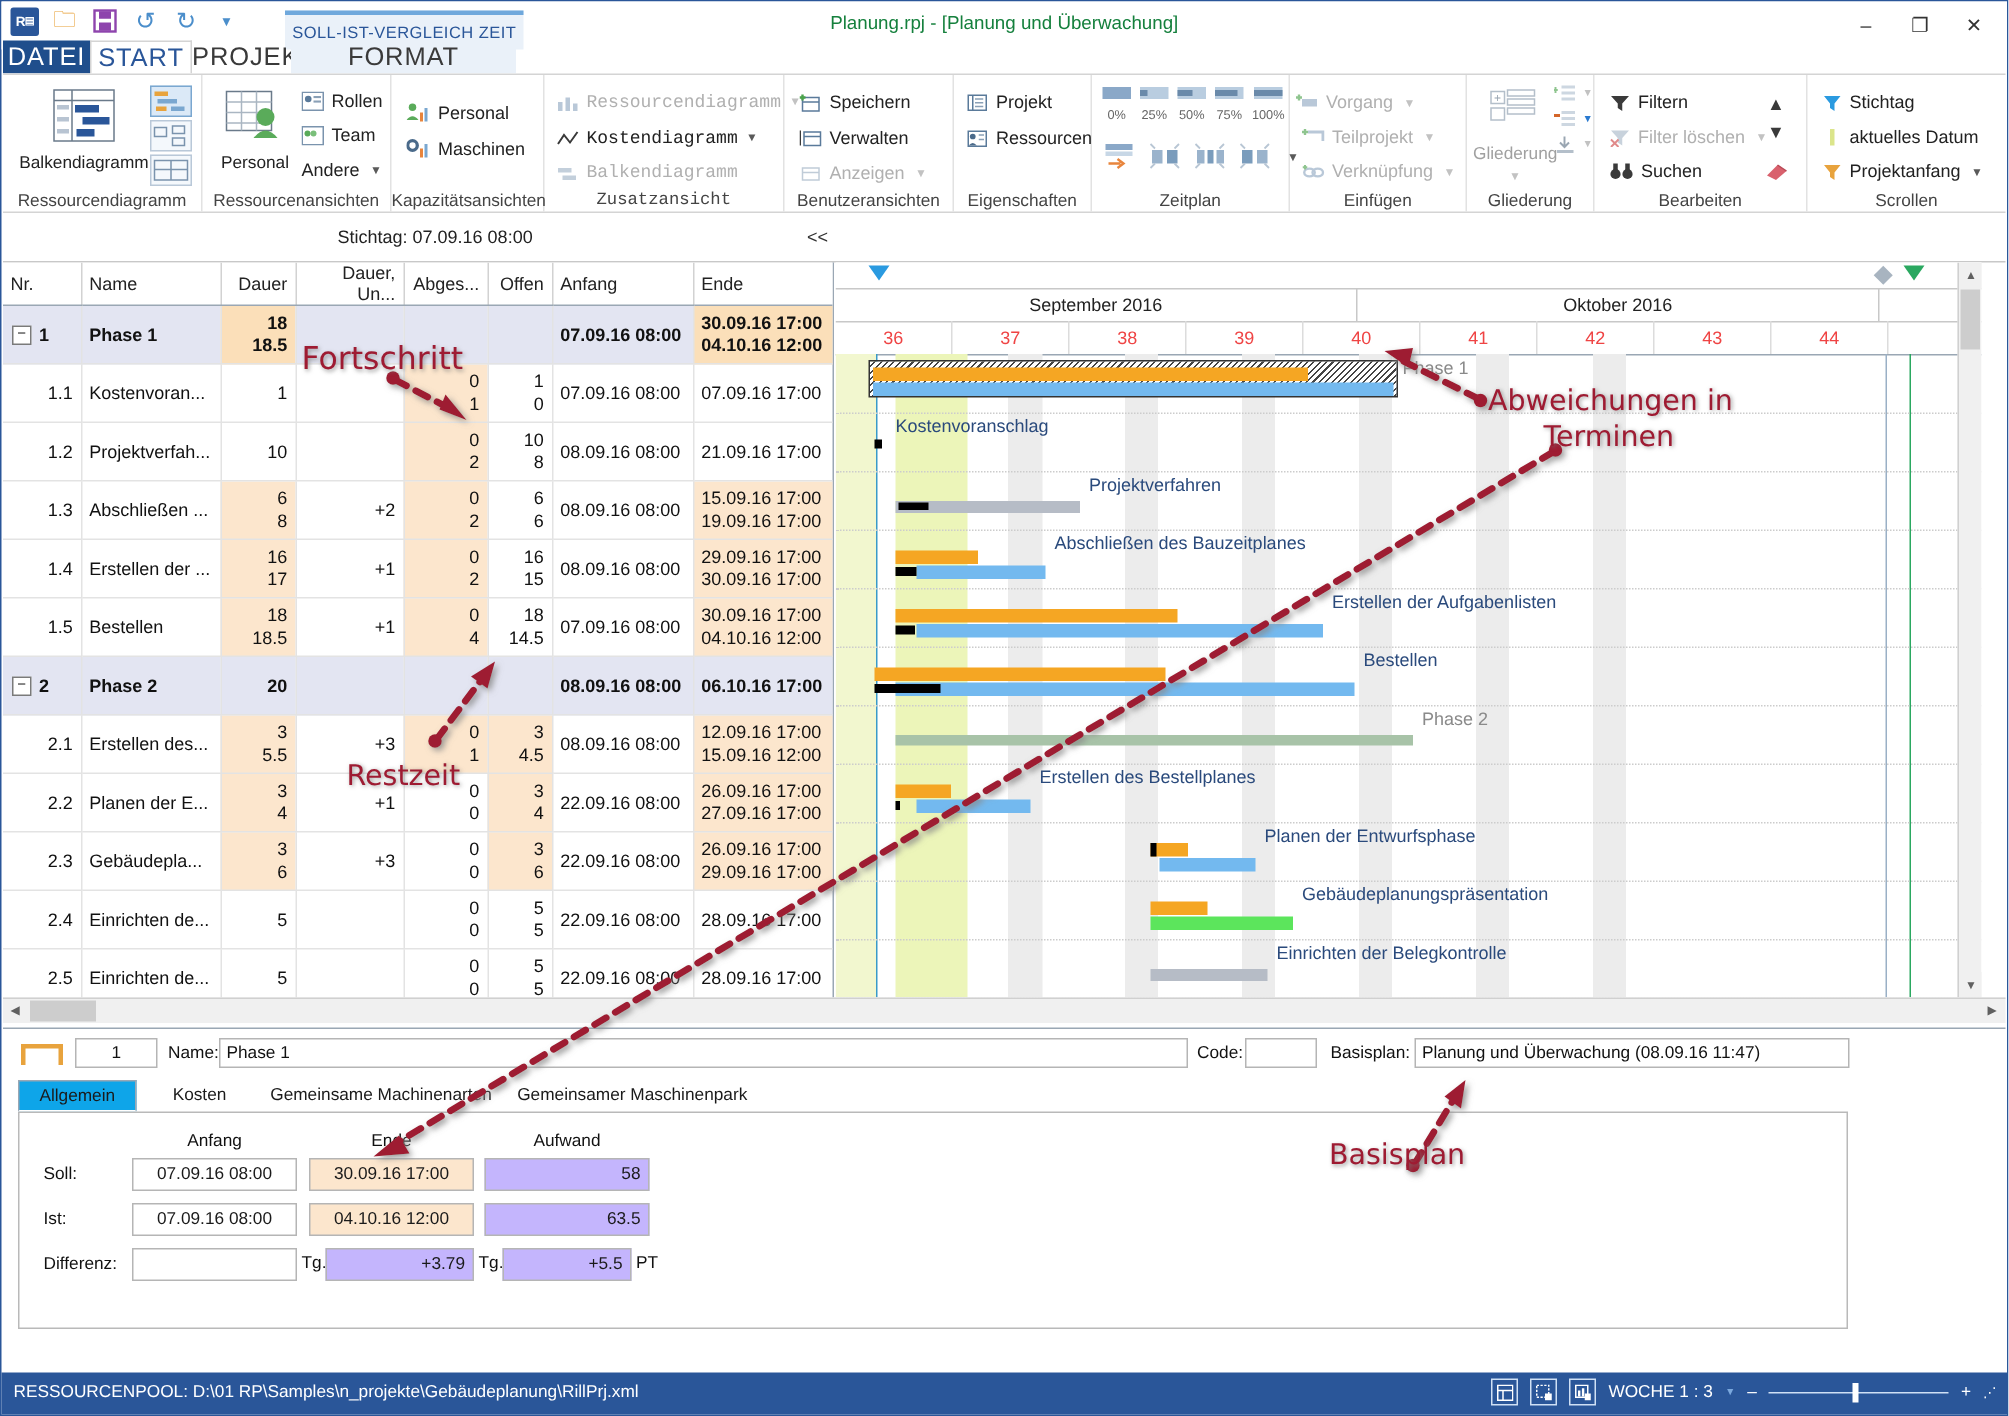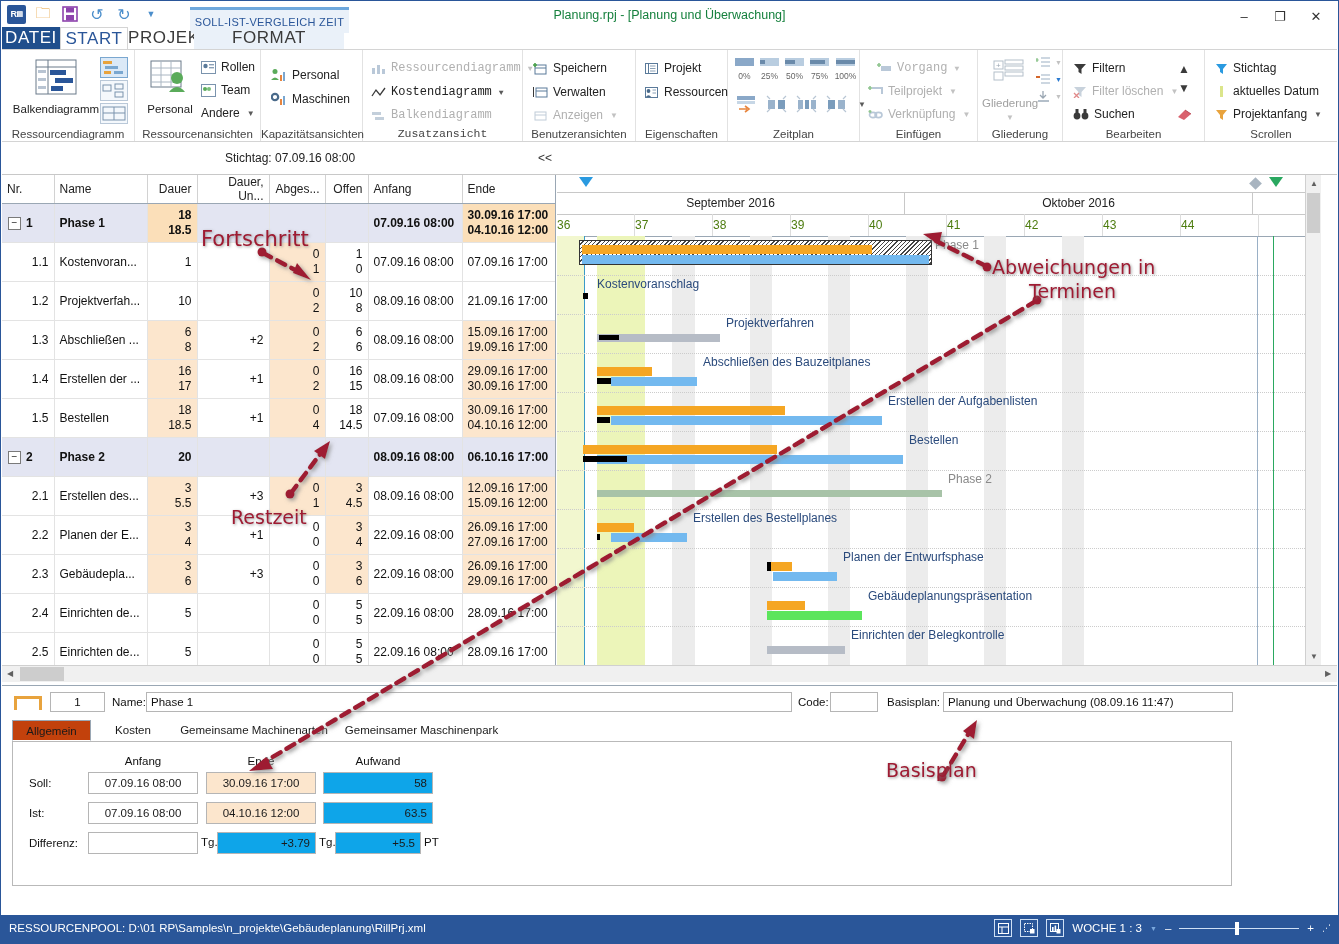--- a/index.html
+++ b/index.html
@@ -75,21 +75,21 @@
     font-size:10px;margin-right:5px;vertical-align:middle;background:#fff;color:#222;cursor:pointer;font-weight:normal;}
   .nrcell{white-space:nowrap;}
 
   
   .ganttpane{position:absolute;left:555px;top:0;width:764px;height:490px;overflow:hidden;background:#fff;}
   .gantt-topmark{position:absolute;left:0;top:0;width:764px;height:17px;border-bottom:1px solid #c8c8c8;background:#fff;}
   .gmark{position:absolute;top:2px;width:0;height:0;border-left:7px solid transparent;border-right:7px solid transparent;}
   .gantt-months{position:absolute;left:0;top:17px;width:764px;height:22px;border-bottom:1px solid #c8c8c8;}
   .month{position:absolute;top:0;height:22px;line-height:22px;text-align:center;font-size:12px;color:#222;border-right:1px solid #c8c8c8;box-sizing:border-box;}
   .gantt-weeks{position:absolute;left:0;top:39px;width:764px;height:22px;border-bottom:1px solid #9aa7b4;}
-  .week{position:absolute;top:0;height:22px;line-height:22px;text-align:left;font-size:12px;color:#4d7c0f;border-right:1px solid #dcdcdc;box-sizing:border-box;}
+  .week{position:absolute;top:0;height:22px;line-height:22px;text-align:center;font-size:12px;color:#ef4444;border-right:1px solid #dcdcdc;box-sizing:border-box;}
   .gantt-body{position:absolute;left:0;top:61px;width:764px;height:429px;overflow:hidden;}
   .band{position:absolute;top:0;height:429px;background:#ececec;}
   .today-band{position:absolute;top:0;height:429px;background:#ecf5b9;}
   .vline{position:absolute;top:0;height:429px;width:1px;}
   .rowline{position:absolute;left:0;width:764px;height:0;border-top:1px dotted #cccccc;}
   .bar{position:absolute;height:9px;}
   .bar.orange{background:#f5a623;}
   .bar.blue{background:#73b9ef;}
   .bar.green{background:#5ce55c;}
   .bar.grey{background:#b6bcc6;}
@@ -109,25 +109,25 @@
 
   
   .form{position:absolute;left:1px;top:684px;width:1335px;height:228px;background:#fff;border-top:1px solid #9aa7b4;box-sizing:border-box;}
   .formrow1{position:absolute;left:0;top:6px;width:1335px;height:24px;}
   .bookicon{position:absolute;left:12px;top:4px;width:28px;height:14px;border:3px solid #e8a33d;border-bottom:none;box-sizing:border-box;}
   .fld{position:absolute;height:20px;border:1px solid #b5b5b5;background:#fff;font-size:11.5px;color:#111;
       padding:0 4px;line-height:19px;box-sizing:border-box;}
   .flabel{position:absolute;font-size:11.5px;color:#111;}
   .tabs2{position:absolute;left:10px;top:34px;width:1320px;height:22px;}
   .t2{position:absolute;top:0;height:21px;line-height:21px;font-size:11.5px;color:#1a1a1a;text-align:center;cursor:pointer;}
-  .t2.sel{background:#c2410c;border:1px solid #9aa7b4;border-bottom:1px solid #fff;box-sizing:border-box;}
+  .t2.sel{background:#0ea5e9;border:1px solid #9aa7b4;border-bottom:1px solid #fff;box-sizing:border-box;}
   .panel2{position:absolute;left:10px;top:55px;width:1220px;height:145px;border:1px solid #b9b9b9;background:#fff;box-sizing:border-box;}
   .cellbox{position:absolute;height:22px;border:1px solid #b5b5b5;font-size:11.5px;line-height:21px;box-sizing:border-box;padding:0 5px;}
   .cellbox.plain{background:#fff;text-align:center;}
-  .cellbox.peach{background:#0ea5e9;text-align:right;}
+  .cellbox.peach{background:#c4b5fd;text-align:right;}
   .cellbox.peachc{background:#fce6cd;text-align:center;}
   .colhdr{position:absolute;font-size:11.5px;color:#111;text-align:center;}
 
   
   .statusbar{position:absolute;left:0;bottom:0;width:1337px;height:28px;background:#2a5699;color:#fff;}
   .status-left{position:absolute;left:8px;top:7px;font-size:11.5px;white-space:nowrap;}
   .status-right{position:absolute;right:8px;top:4px;display:flex;align-items:center;gap:8px;font-size:11.5px;}
   .vbtn{width:18px;height:18px;border:1.5px solid #cfe0f5;box-sizing:border-box;display:flex;align-items:center;justify-content:center;cursor:pointer;}
   .zoomline{width:120px;height:1px;background:#cfe0f5;position:relative;}
   .zoomknob{position:absolute;left:56px;top:-6px;width:4px;height:13px;background:#fff;}
@@ -413,21 +413,21 @@
             <rect x="2" y="6" width="7" height="9" fill="#7a9cbc"></rect>
             <rect x="12" y="6" width="7" height="9" fill="#9ab3cc"></rect>
             <path d="M1 2 l3 3 M20 2 l-3 3 M1 18 l3 -3 M20 18 l-3 -3" stroke="#b8c6d4" stroke-width="1.2"></path>
           </svg>
         <span class="caret" style="font-size:8px;">▼</span>
       </div>
       <div class="grp-title">Zeitplan</div>
     </div>
 
     <div class="grp" style="left:858px;width:118px;">
-      <div class="small-item dis" style="left:17px;top:11px;font-family:Liberation Mono, monospace;">
+      <div class="small-item dis" style="left:4px;top:11px;">
         <svg width="15" height="13" viewBox="0 0 15 13">
             <rect x="4" y="4" width="10" height="5" fill="#b9c8d8"></rect>
             <path d="M2 1 l0 4 M0 3 l4 0" stroke="#8fc58f" stroke-width="1.6"></path>
           </svg>
         <span>Vorgang</span>
         <span class="caret dis">▼</span>
       </div>
       <div class="small-item dis" style="left:8px;top:34px;">
         <svg width="15" height="13" viewBox="0 0 15 13">
             <path d="M4 3 l10 0 l0 6" stroke="#b9c8d8" stroke-width="2" fill="none"></path>

